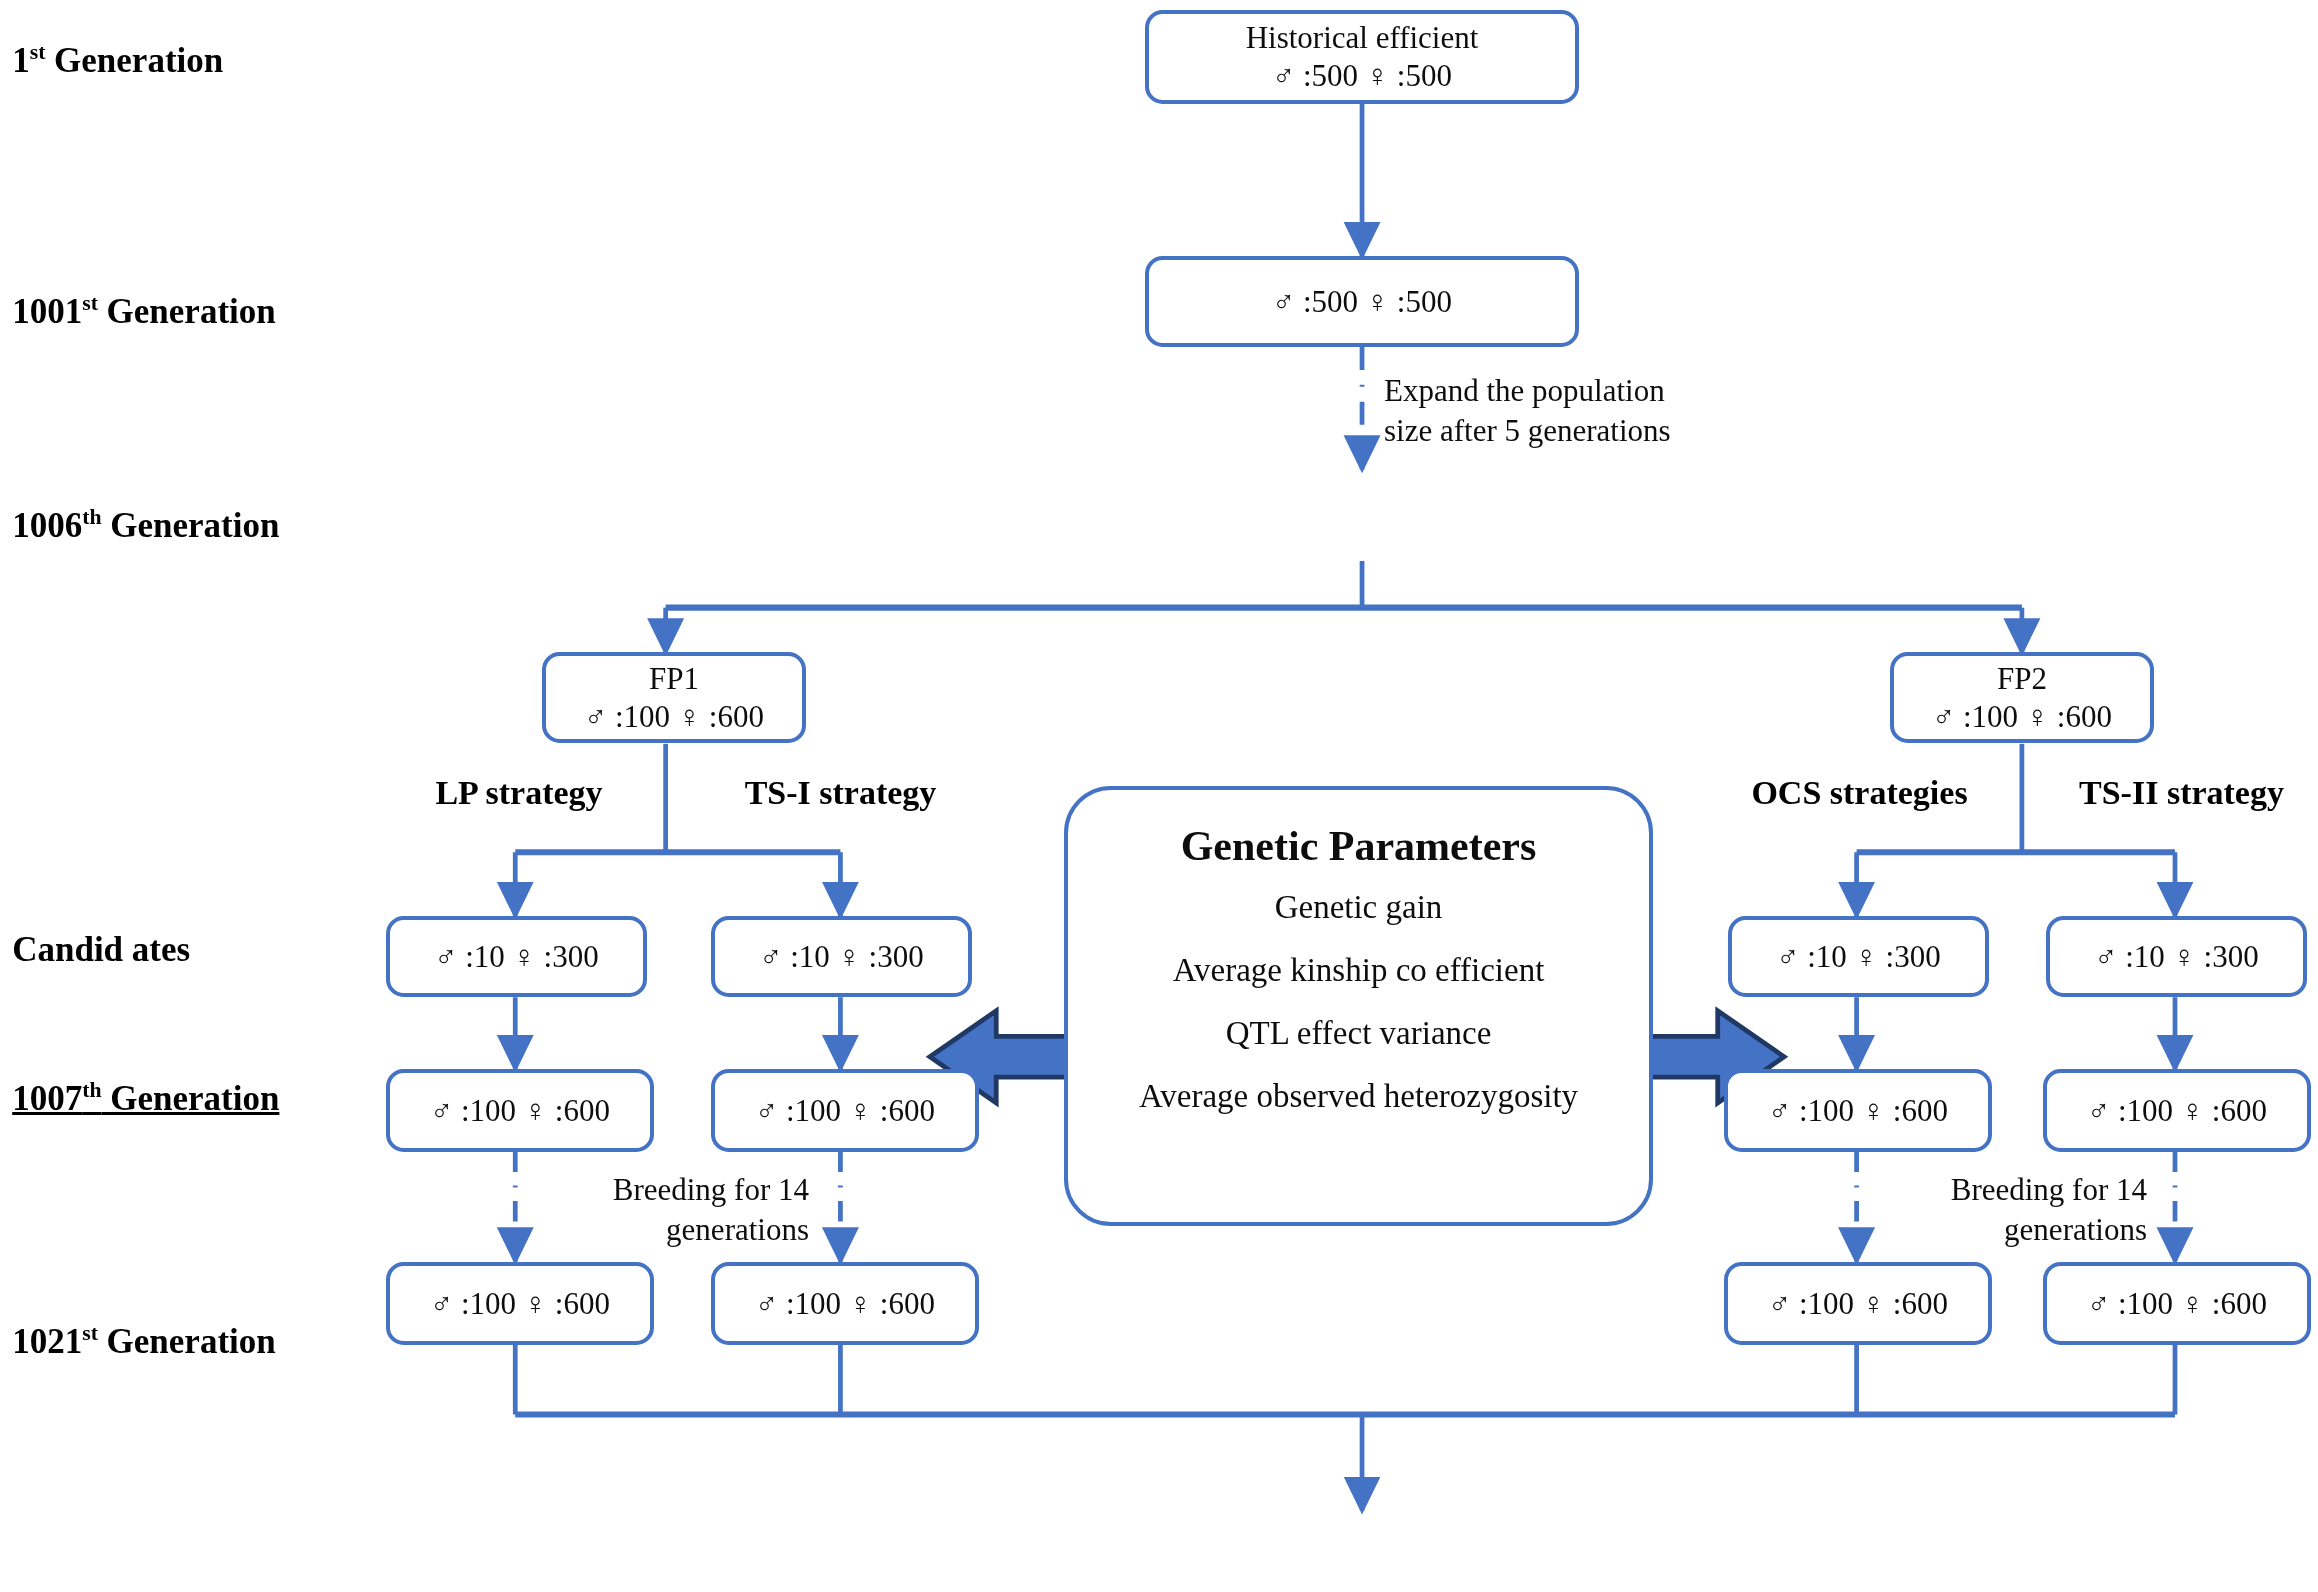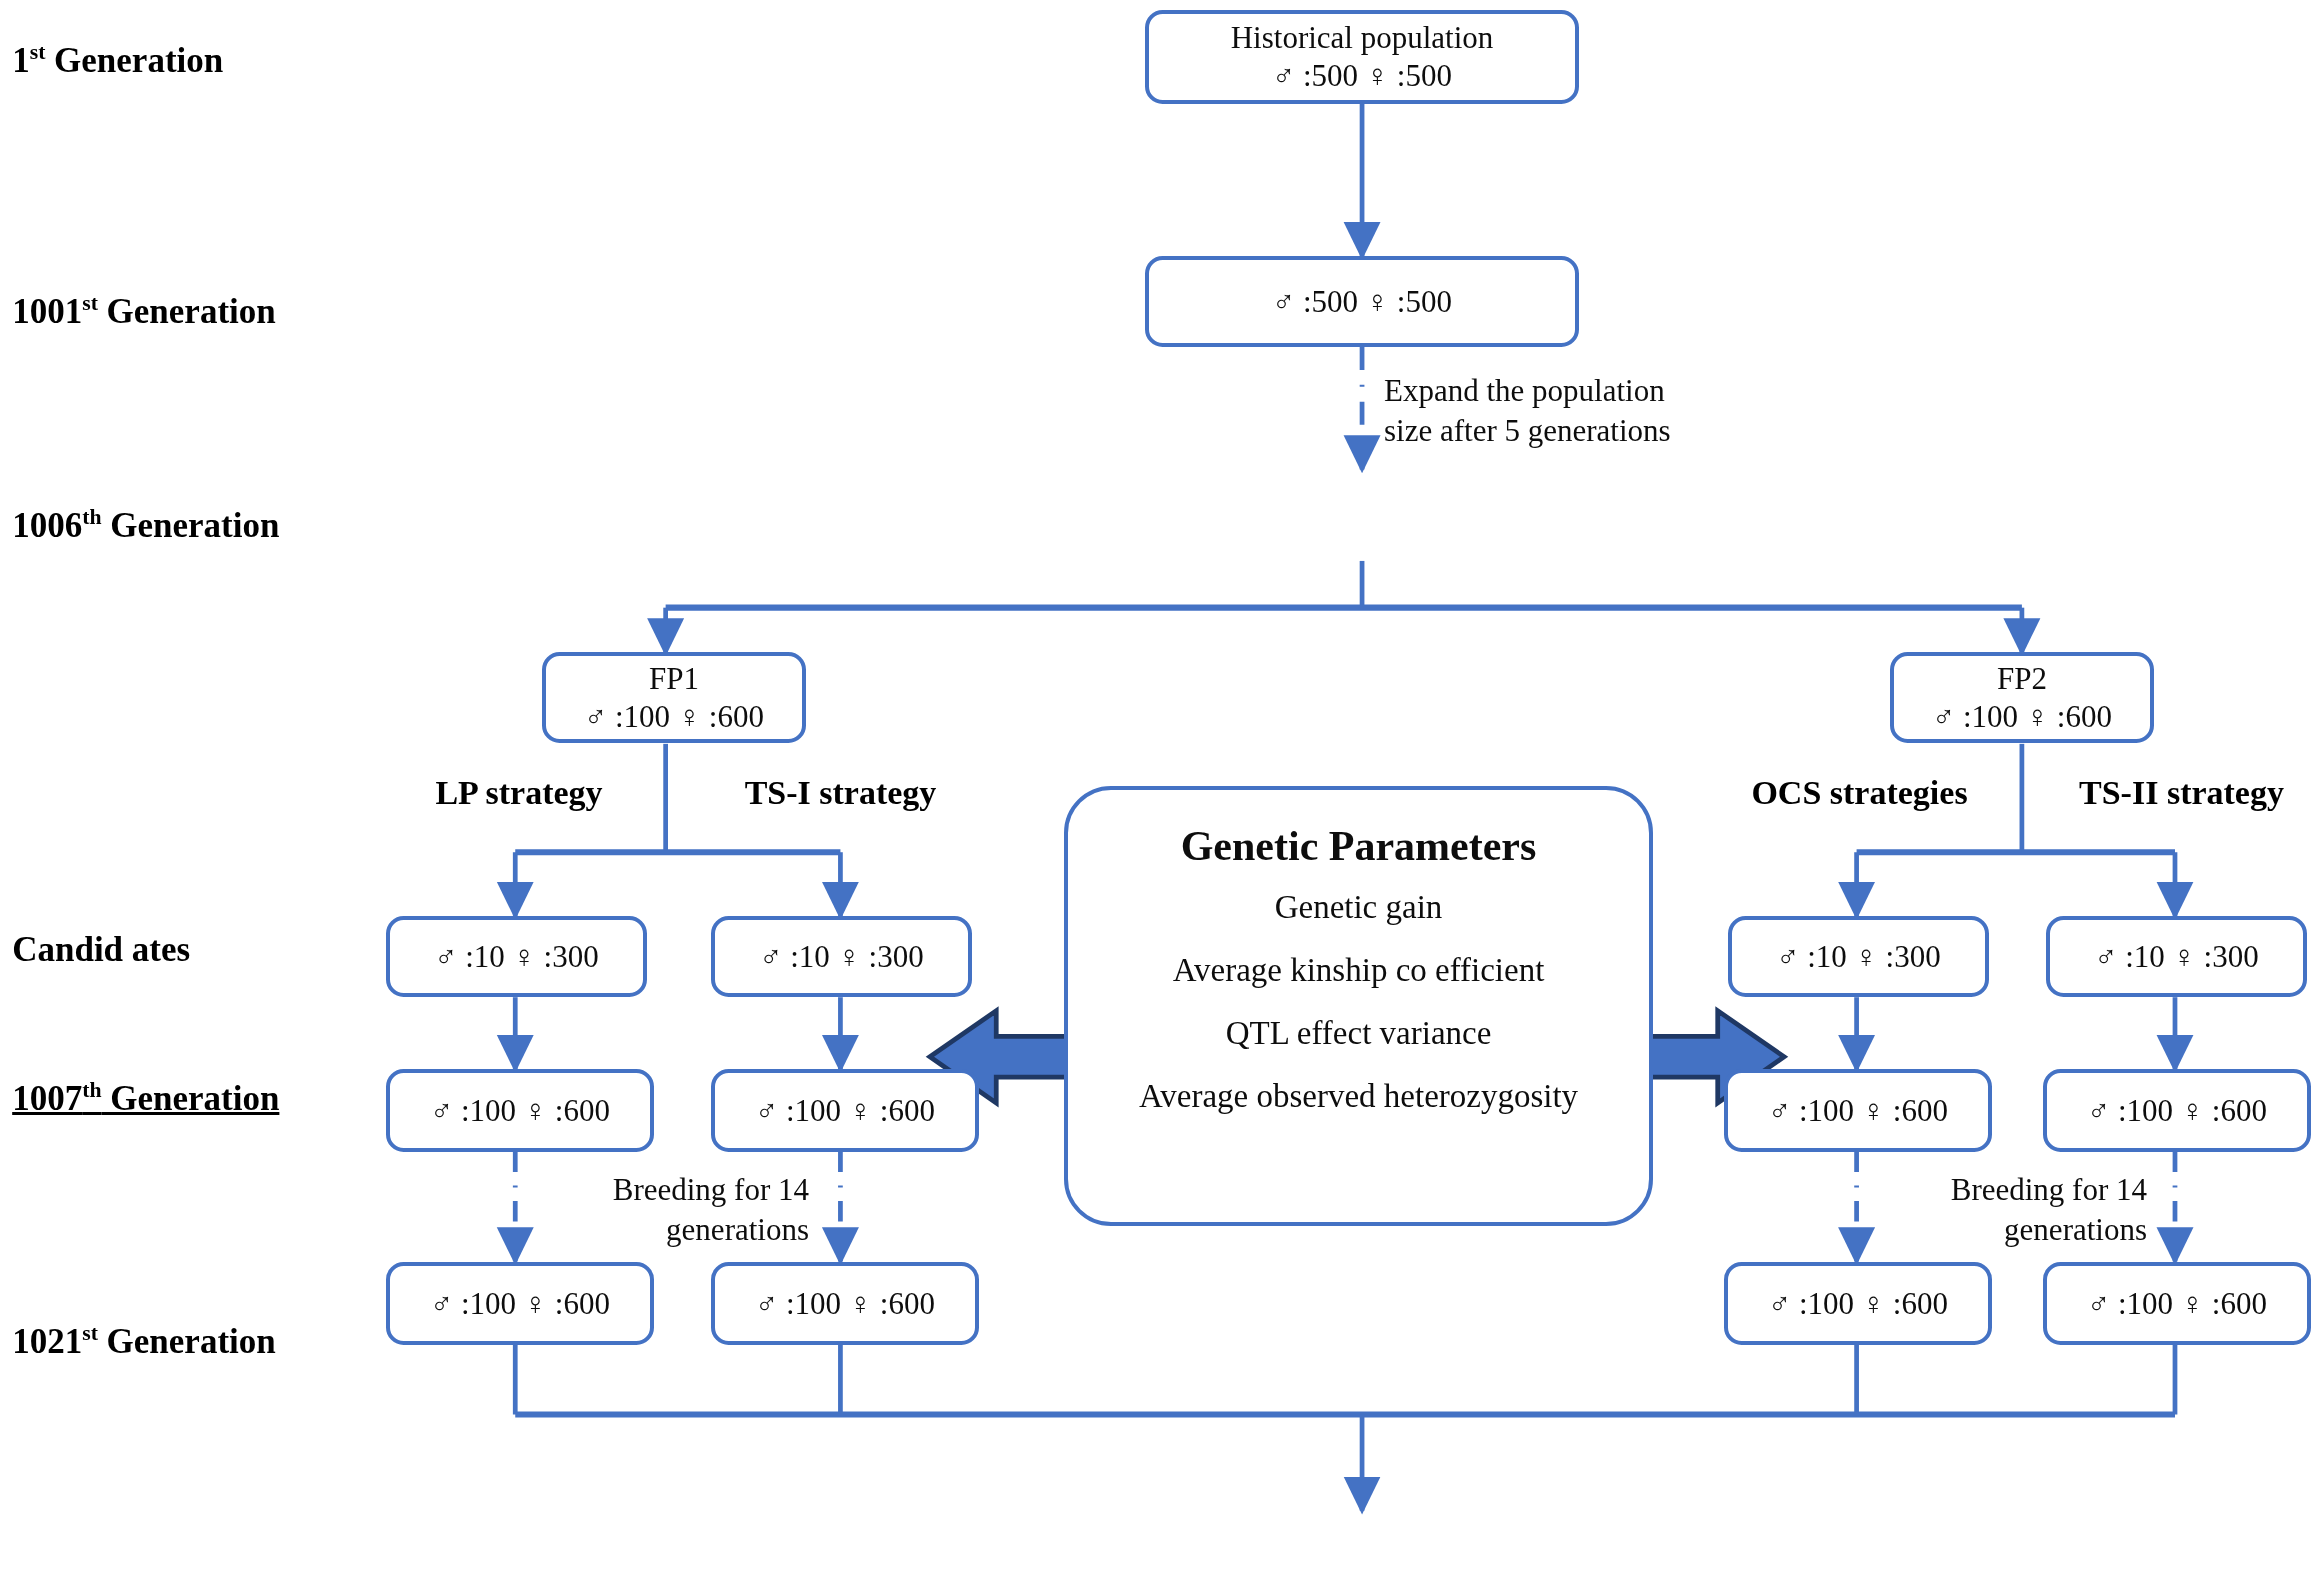--- a/index.html
+++ b/index.html
@@ -148,21 +148,21 @@
 
   <div class="rowlabel" style="left:12.2px;top:1080px;text-decoration:underline;">
     <span>1007</span><sup>th</sup><span>  Generation</span>
   </div>
 
   <div class="rowlabel" style="left:12.2px;top:1287px;margin-top:36px;">
     <span>1021</span><sup>st</sup><span>  Generation</span>
   </div>
 
   <div class="node" style="left:1145px;top:9.5px;width:434px;height:94px;">
-    <span class="ln">Historical population</span>
+    <span class="ln">Historical efficient</span>
     <span class="ln">♂ :500  ♀ :500</span>
   </div>
 
   <div class="node" style="left:1145px;top:256px;width:434px;height:91px;">
     <span class="ln">♂ :500  ♀ :500</span>
   </div>
 
 
   <div class="node" style="left:542px;top:652px;width:264px;height:91px;">
     <span class="ln">FP1</span>

